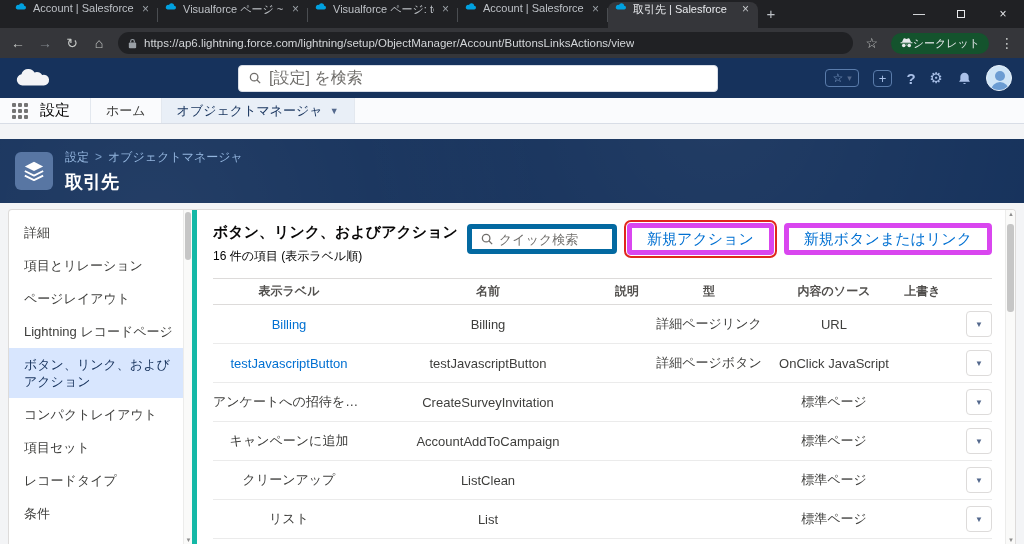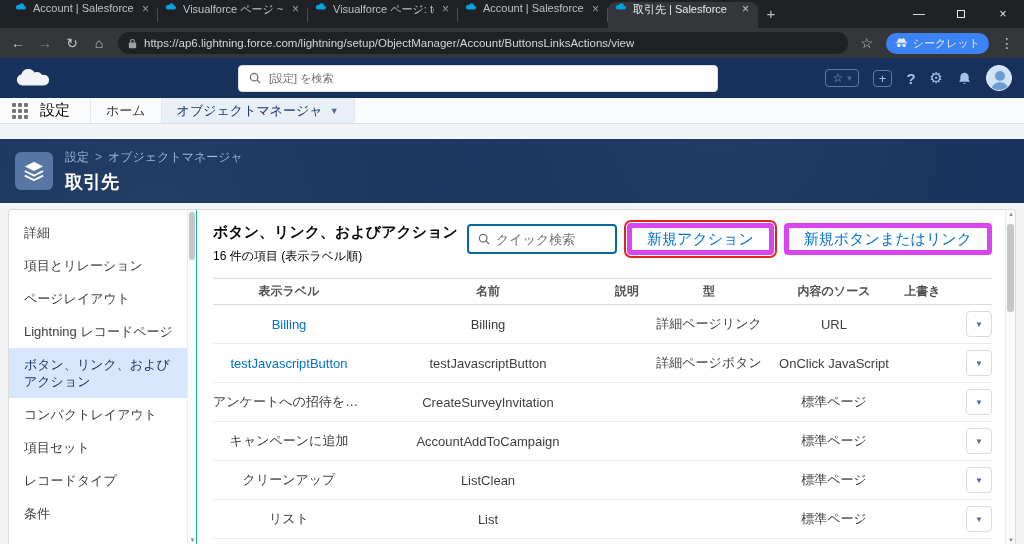--- a/index.html
+++ b/index.html
@@ -22,29 +22,29 @@
   .win-controls > span { width:42px; height:28px; line-height:28px; text-align:center; color:#e8eaed; font-size:12px; }
   .restore-glyph { display:inline-block; width:8px; height:8px; border:1px solid #e8eaed; }
 
   
   .toolbar { height:30px; background:#35363a; display:flex; align-items:center; padding:0 10px; gap:11px; flex-shrink:0; }
   .nav-icon { color:#c4c7c5; font-size:14px; width:16px; text-align:center; }
   .nav-icon.dim { color:#80868b; }
   .omnibox { flex:1; height:22px; background:#202124; border-radius:11px; display:flex; align-items:center;
              padding:0 10px; gap:7px; overflow:hidden; }
   .omni-url { color:#d3d6d9; font-size:11.5px; white-space:nowrap; overflow:hidden; }
-  .incognito { display:flex; align-items:center; gap:5px; color:#e8eaed; font-size:11px; background:#3b82f6;
+  .incognito { display:flex; align-items:center; color:#e8eaed; font-size:11px; background:#14532d;
                border-radius:11px; padding:3px 9px; }
   .dots { color:#c4c7c5; font-size:14px; }
 
   
   .sf-header { height:40px; background:#16325c; display:flex; align-items:center; padding:0 12px; position:relative; flex-shrink:0; }
   .sf-search { position:absolute; left:238px; width:480px; height:27px; background:#fff; border:1px solid #d8dde6;
                border-radius:4px; display:flex; align-items:center; padding:0 10px; gap:8px; }
-  .sf-search input { border:none; outline:none; flex:1; font-size:11px; color:#16325c; font-family:inherit; background:transparent; }
+  .sf-search input { border:none; outline:none; flex:1; font-size:16px; color:#16325c; font-family:inherit; background:transparent; }
   .sf-search input::placeholder { color:#706e6b; }
   .sf-icons { margin-left:auto; display:flex; align-items:center; gap:14px; color:#a9c0e8; font-size:15px; }
   .fav-box { border:1px solid #5a7cab; border-radius:4px; padding:1px 6px; display:flex; gap:4px; align-items:center;
              font-size:12px; color:#8aa8d4; }
   .avatar { width:26px; height:26px; border-radius:50%; background:#cfe5f7; border:1px solid #e8f2fb;
             position:relative; overflow:hidden; }
   .avatar::before { content:""; position:absolute; width:10px; height:10px; border-radius:50%; background:#6b9cd2; left:8px; top:5px; }
   .avatar::after { content:""; position:absolute; width:18px; height:10px; border-radius:9px 9px 0 0; background:#6b9cd2; left:4px; top:16px; }
 
   
@@ -68,34 +68,34 @@
   .crumbs { font-size:12px; color:#93b5de; margin-bottom:4px; display:flex; gap:6px; align-items:center; }
   .crumb-link { color:#93b5de; text-decoration:none; }
   .crumb-sep { color:#7a9cc6; }
   .banner-title { font-size:18px; font-weight:bold; color:#fff; }
 
   
   .page-body { flex:1; background:#f3f4f6; padding:6px 8px 0; overflow:hidden; }
   .card { background:#fff; border:1px solid #dddbda; border-bottom:none; border-radius:4px 4px 0 0; height:100%;
           display:flex; overflow:hidden; }
 
-  .sidebar { width:188px; border-right:1px solid #14b8a6; position:relative; padding:6px 9px 0 0; font-size:13px;
+  .sidebar { width:188px; border-right:5px solid #14b8a6; position:relative; padding:6px 9px 0 0; font-size:13px;
              color:#3e3e3c; flex-shrink:0; }
   .side-item { padding:8px 10px 8px 15px; line-height:17px; cursor:pointer; }
   .side-item.active { background:#d8e6fe; color:#16325c; }
   .side-scroll { position:absolute; right:0; top:0; bottom:0; width:9px; background:#fafaf9; border-left:1px solid #ececeb; }
   .side-scroll .thumb { position:absolute; top:2px; left:1px; width:6px; height:48px; background:#c6c6c6; border-radius:3px; }
   .side-scroll .arr { position:absolute; bottom:1px; left:0; width:9px; text-align:center; font-size:6px; color:#8e8e8e; }
 
   .main { flex:1; display:flex; flex-direction:column; padding:13px 13px 0 16px; overflow:hidden; }
   .main-head { display:flex; justify-content:space-between; align-items:flex-start; }
   .main-title { font-size:15px; font-weight:bold; color:#080707; }
   .main-sub { font-size:12px; color:#000000; margin-top:6px; }
   .controls { display:flex; gap:10px; align-items:center; }
-  .quickfind { width:150px; height:30px; border:2px solid #0369a1; border-radius:4px; display:flex; align-items:center;
+  .quickfind { width:150px; height:30px; border:5px solid #0369a1; border-radius:4px; display:flex; align-items:center;
                padding:0 9px; gap:6px; background:#fff; }
   .quickfind input { border:none; outline:none; width:100%; font-size:13px; font-family:inherit; color:#3e3e3c; }
   .quickfind input::placeholder { color:#706e6b; }
   .btn { height:32px; padding:0 15px; background:#fff; border:5px solid #d946ef; border-radius:4px; color:#0070d2;
          font-size:15px; display:flex; align-items:center; cursor:pointer; white-space:nowrap; }
   .annotated { outline:2px solid #e0261c; outline-offset:1px; }
 
   .tbl { margin-top:13px; flex:1; overflow:hidden;text-align:center; }
   .thead, .trow { display:grid; grid-template-columns:160px 238px 40px 124px 126px 1fr 40px; align-items:center; }
   .thead { height:27px; border-top:1px solid #dddbda; border-bottom:1px solid #dddbda; color:#514f4d; font-size:12px;

